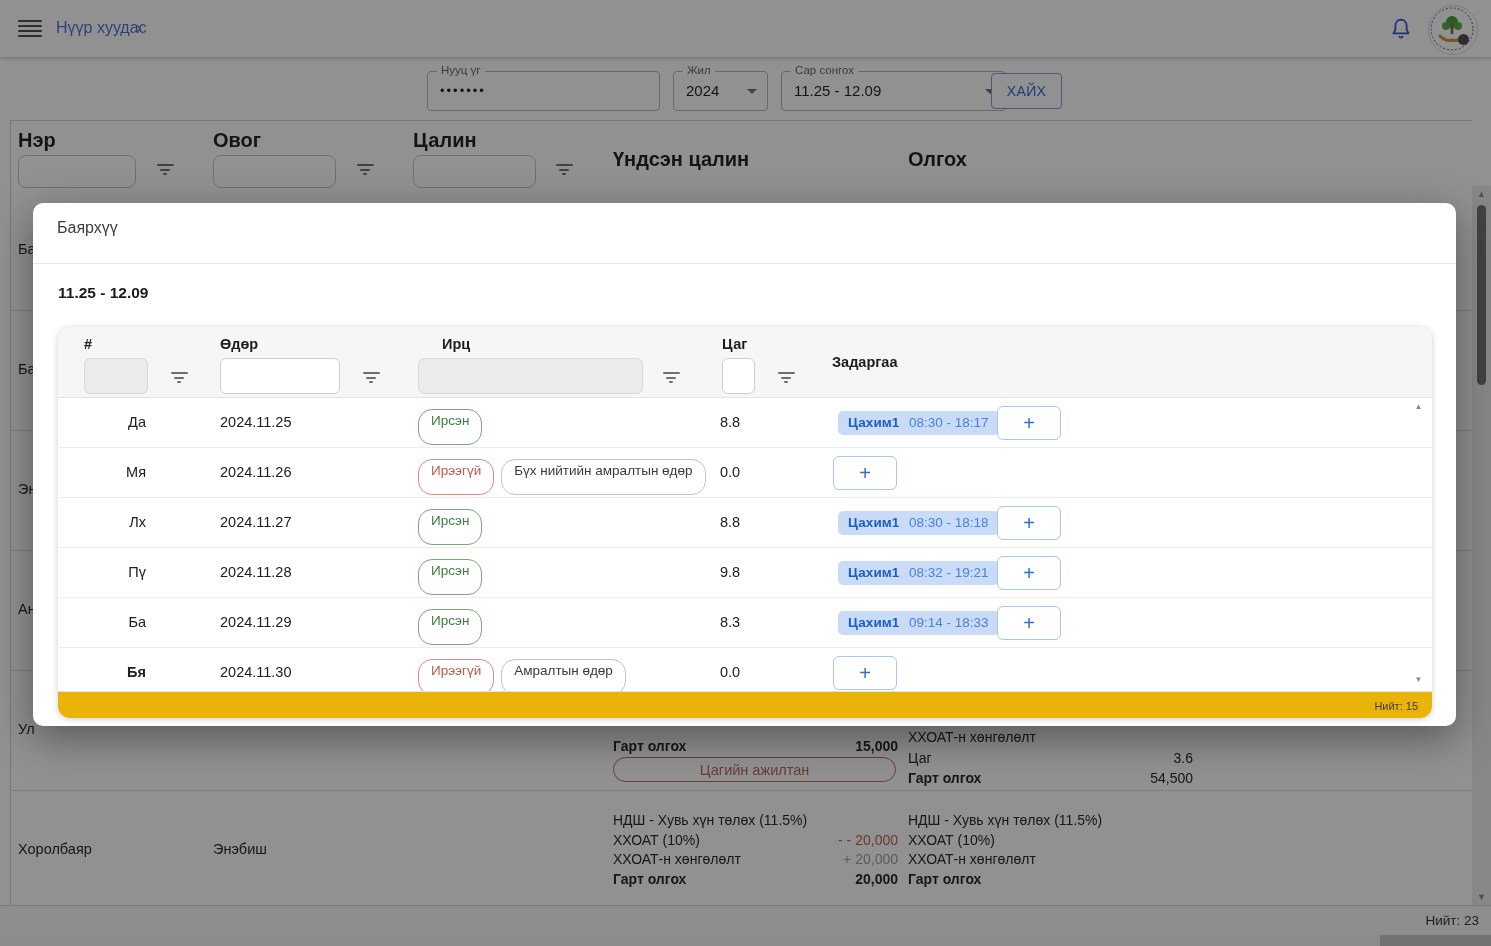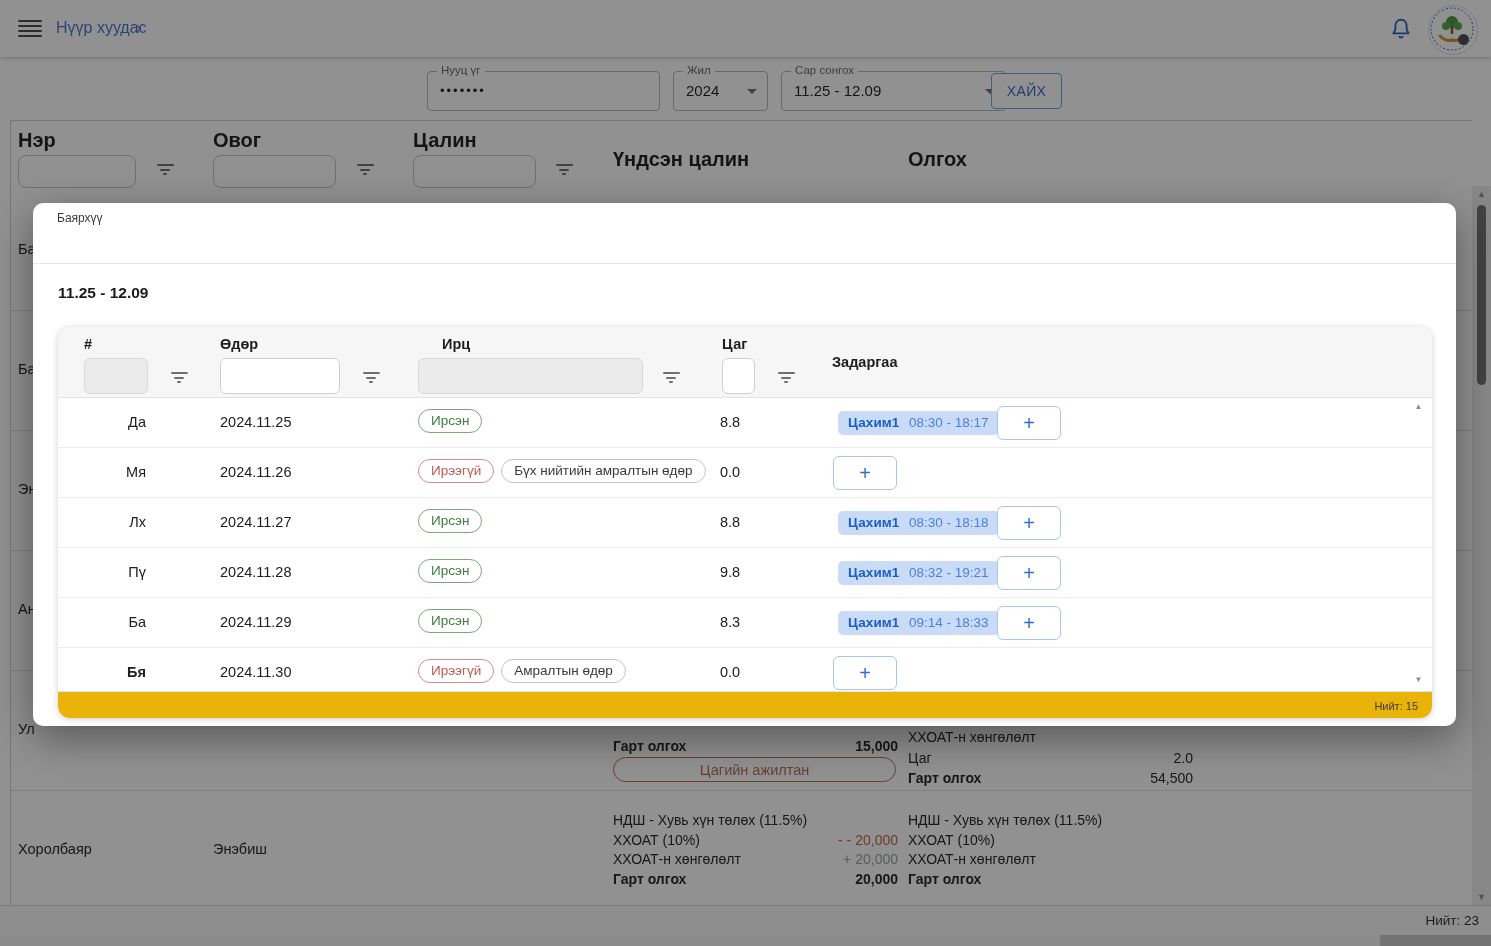--- a/index.html
+++ b/index.html
@@ -54,38 +54,38 @@
   .vscroll{position:absolute;left:1472px;top:186px;width:19px;height:719px;background:#ededed;}
   .vscroll .arr{position:absolute;left:0;width:19px;height:16px;text-align:center;font-size:9px;color:#8a8a8a;line-height:16px;cursor:pointer;}
   .vscroll .thumb{position:absolute;left:5px;top:19px;width:9px;height:180px;background:#6f6f6f;border-radius:5px;cursor:pointer;}
   .hscroll{position:absolute;left:0;right:0;top:935px;height:11px;background:#c9c9c9;}
   .hscroll .thumb{position:absolute;left:0;top:0;width:1380px;height:11px;background:#f4f4f4;cursor:pointer;}
 
   
   .overlay{position:absolute;inset:0;background:rgba(10,10,10,.45);z-index:40;}
   .modal{position:absolute;left:33px;top:203px;width:1423px;height:523px;background:#fff;border-radius:10px;
          box-shadow:0 12px 40px rgba(0,0,0,.4);z-index:50;}
-  .m-title{position:absolute;left:24px;top:8px;font-size:12px;color:#3c3c3c;}
+  .m-title{position:absolute;left:24px;top:16px;font-size:16px;color:#3c3c3c;}
   .m-div{position:absolute;left:0;right:0;top:60px;height:1px;background:#e6e6e6;}
   .m-period{position:absolute;left:25px;top:81px;font-size:15.5px;font-weight:bold;color:#1b1b1b;}
 
   .card{position:absolute;left:25px;top:124px;width:1374px;height:391px;border-radius:12px;overflow:hidden;
         background:#fff;box-shadow:0 1px 6px rgba(0,0,0,.2);}
   .card-head{position:relative;height:70px;background:#f6f6f6;border-bottom:1px solid #e3e3e3;}
   .mh{position:absolute;top:9px;font-size:14.5px;font-weight:bold;color:#1d1d1d;}
   .minput{position:absolute;top:31px;height:36px;border-radius:6px;box-sizing:border-box;border:1px solid #cfcfcf;background:#fff;}
   .minput.dis{background:#ebebeb;border-color:#d8d8d8;}
 
   .card-rows{position:relative;height:293px;overflow:hidden;background:#fff;}
   .mrow{position:relative;height:49px;border-bottom:1px solid #ededed;}
   .c-day{position:absolute;left:26px;top:16px;width:62px;text-align:right;font-size:14.5px;color:#202020;}
   .mrow.wknd .c-day{font-weight:bold;}
   .c-date{position:absolute;left:162px;top:16px;font-size:14.5px;color:#202020;}
   .c-chips{position:absolute;left:360px;top:11px;display:flex;gap:7px;}
-  .chip{border:1px solid #c3c3c3;border-radius:14px;padding:3px 12px 4px 12px;font-size:13.5px;background:#fff;
+  .chip{border:1px solid #c3c3c3;border-radius:14px;padding:3px 12px 16px 12px;font-size:13.5px;background:#fff;
         color:#3a3a3a;white-space:nowrap;}
   .chip.present{border-color:var(--chip-green-border,#79a879);color:var(--chip-green-text,#3f7d40);}
   .chip.absent{border-color:var(--chip-red-border,#d98c86);color:var(--chip-red-text,#c05a50);}
   .c-hours{position:absolute;left:662px;top:16px;font-size:14.5px;color:#202020;}
   .shift-chip{position:absolute;left:780px;top:13px;height:24px;line-height:24px;border-radius:5px;
               background:var(--shift-bg,#c9dbf7);padding:0 10px;font-size:13.5px;white-space:nowrap;}
   .shift-chip b{color:var(--shift-name,#1a5fc8);}
   .shift-chip .shift-time{color:var(--shift-time,#4a82db);margin-left:6px;}
   .plus-btn{position:absolute;top:8px;width:64px;height:34px;border:1px solid #a9c6ef;border-radius:6px;background:#fff;
             color:var(--primary-blue,#2f6fd2);font-size:20px;line-height:1;cursor:pointer;font-family:inherit;}
@@ -190,21 +190,21 @@
   <div class="kv" style="left:613px;top:738px;">
     <b>Гарт олгох</b>
     <b>15,000</b>
   </div>
   <div class="worker-chip">Цагийн ажилтан</div>
   <div class="kv" style="left:908px;top:729px;">
     <span>ХХОАТ-н хөнгөлөлт</span>
   </div>
   <div class="kv" style="left:908px;top:750px;">
     <span>Цаг</span>
-    <span>2.0</span>
+    <span>3.6</span>
   </div>
   <div class="kv" style="left:908px;top:770px;">
     <b>Гарт олгох</b>
     <span>54,500</span>
   </div>
 
   <span class="pname" style="left:18px;top:841px;">Хоролбаяр</span>
   <span class="pname" style="left:213px;top:841px;">Энэбиш</span>
 
   <div class="kv" style="left:613px;top:812px;">

